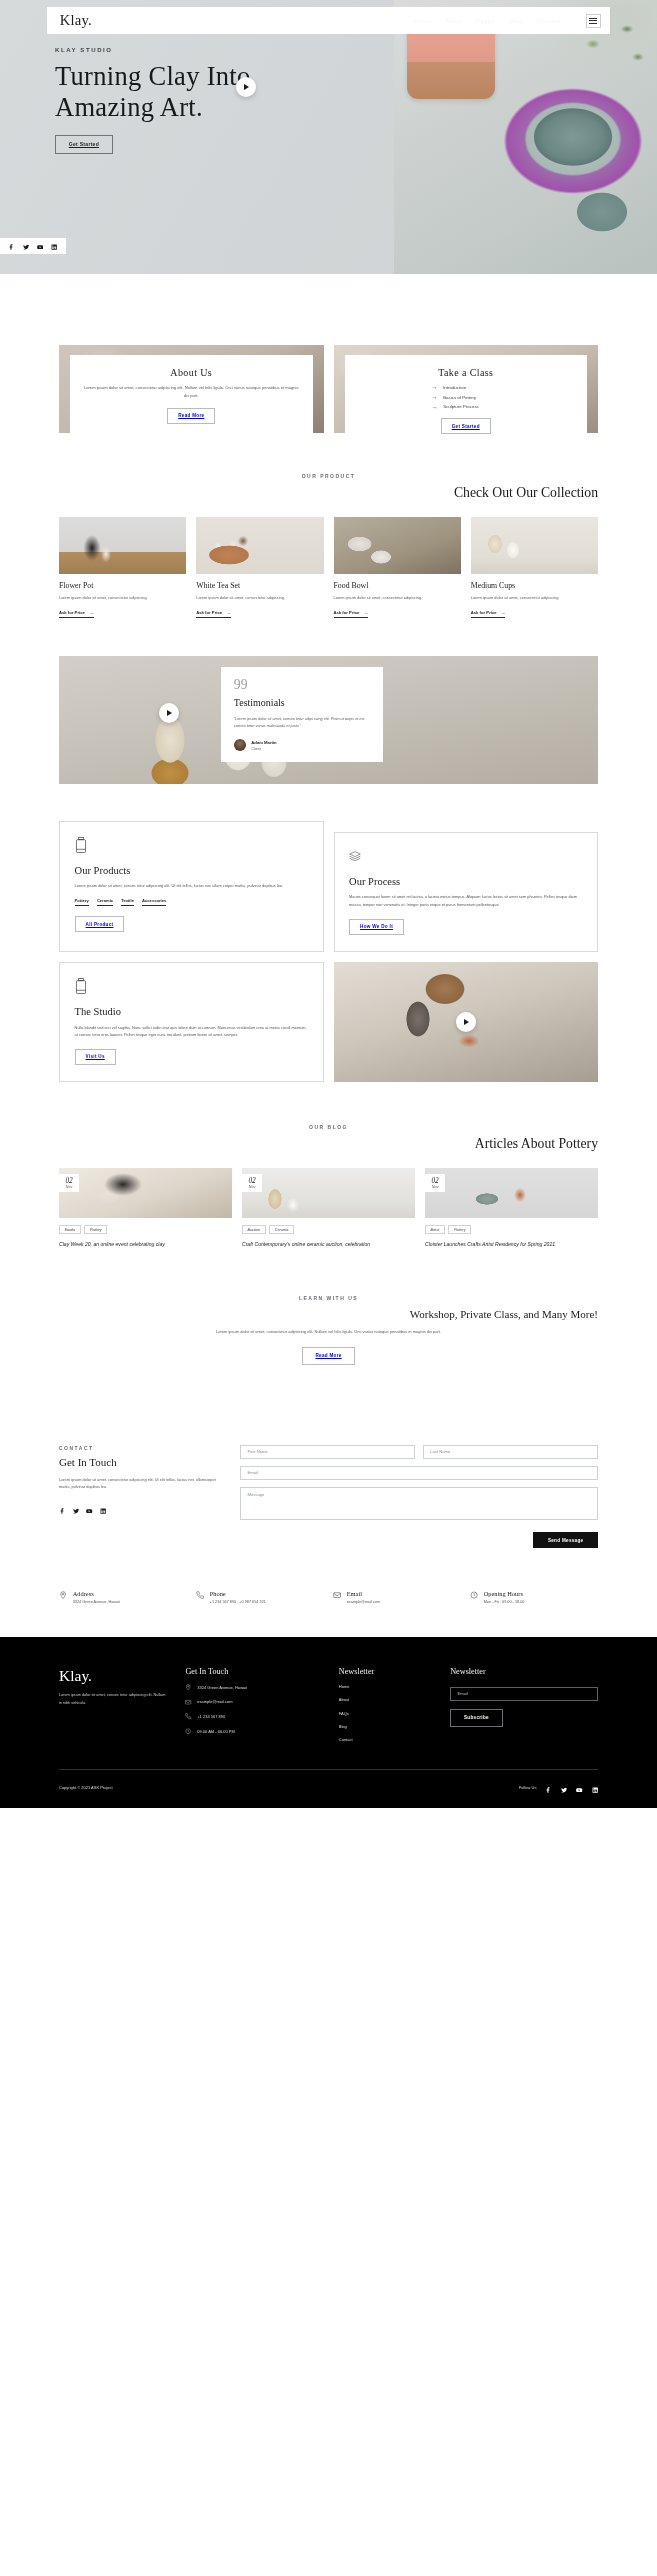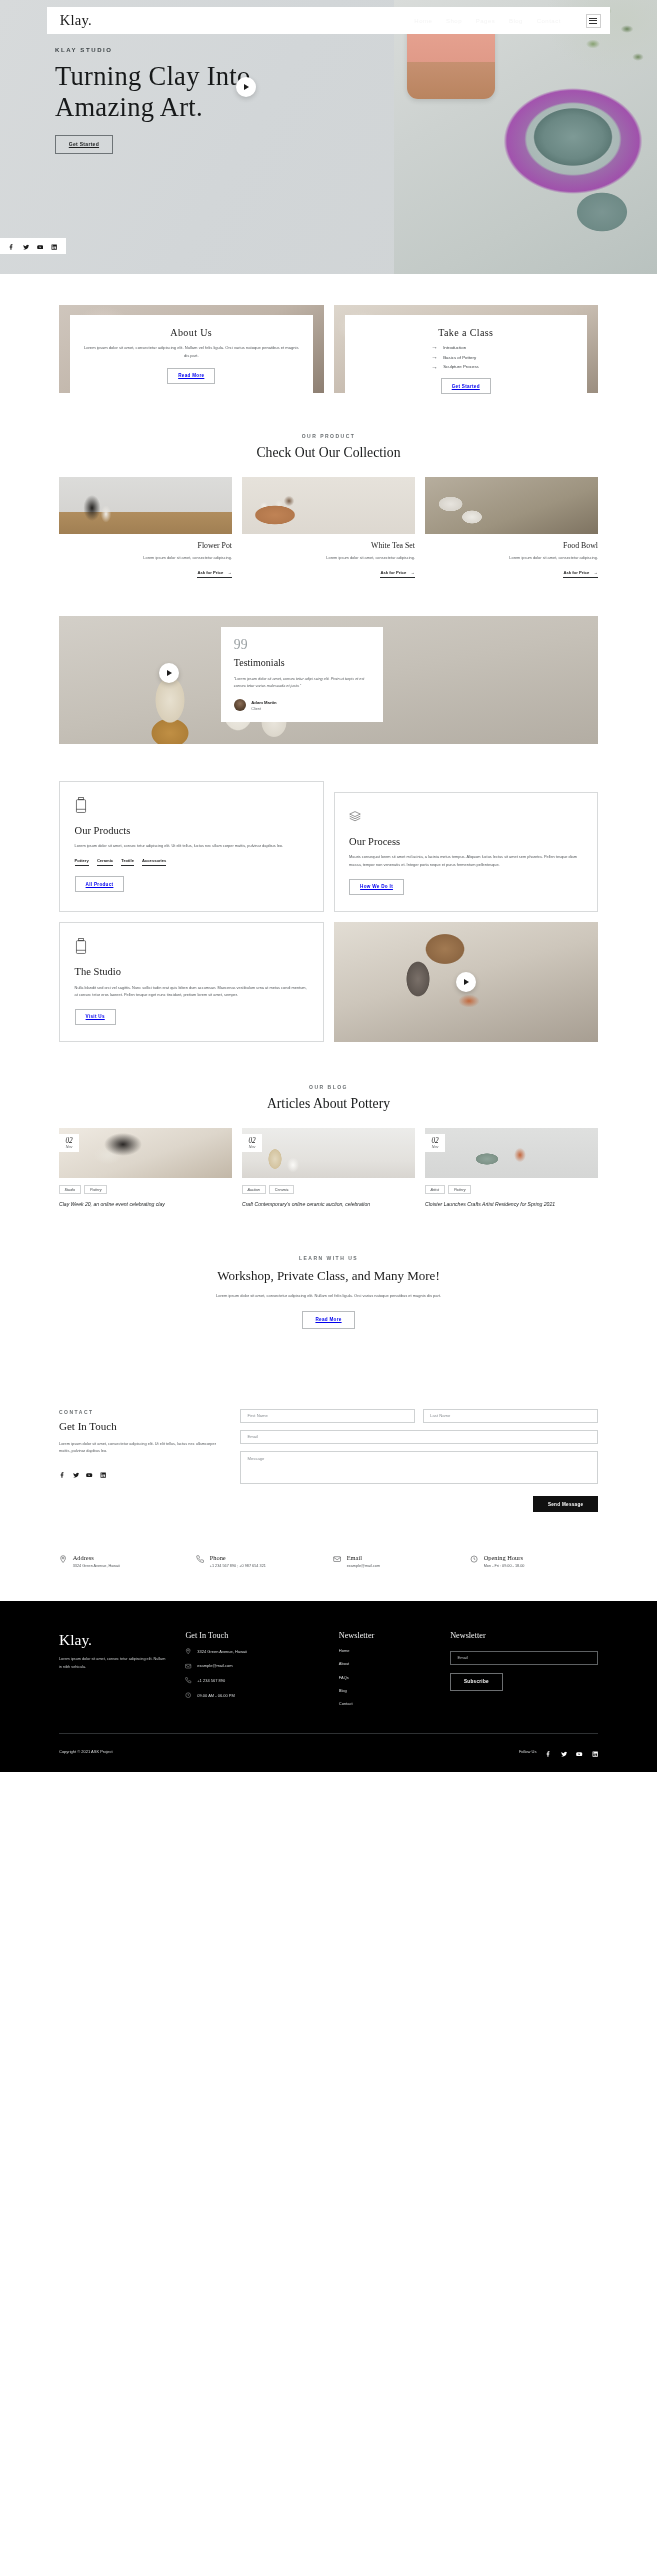--- a/index.html
+++ b/index.html
@@ -76,25 +76,25 @@
   .play-btn:after{ content:""; border-left:5.5px solid #1c1c1c; border-top:3.7px solid transparent; border-bottom:3.7px solid transparent; margin-left:1.8px;}
   .social-strip {
     position:absolute; left:0; bottom:20px; width:66px; height:16.4px; background:#fff;
     display:flex; align-items:center; justify-content:space-evenly; z-index:5;
   }
   .social-strip svg { width:6.4px; height:6.4px; fill:#1c1c1c; }
 
   
   .wrap { width: 657px; padding: 0 59px; }
   .sec-label { font-size:5px; letter-spacing:1.5px; font-weight:700; color:#6a6f72; text-align:center; }
-  .sec-title { font-family:"Liberation Serif",serif; font-size:13.7px; font-weight:400; text-align:center; margin-top:5.5px; color:#17191a; }
+  .sec-title { font-family:"Liberation Serif",serif; font-size:13.7px; font-weight:400; text-align:right; margin-top:5.5px; color:#17191a; }
 
   
   .duo { display:flex; gap:10px; padding-top:31px; }
-  .duo-card { position:relative; flex:1; height:88px; }
+  .duo-card { position:relative; flex:1; height:88px;margin-top:40px; }
   .duo-bg {
     position:absolute; inset:0;
   }
   .duo-bg.a {
     background:
       radial-gradient(ellipse 37px 24px at 44px 18px,#d8cdc4 0%,transparent 70%),
       radial-gradient(ellipse 31px 27px at 100px 31px,#2a2724 0%,transparent 72%),
       radial-gradient(ellipse 27px 20px at 128px 64px,#c9b6a4 0%,transparent 70%),
       linear-gradient(150deg,#cfc6bd 0%,#bfb3a7 55%,#8d7f72 100%);
   }
@@ -114,21 +114,21 @@
     display:inline-block; border:0.9px solid #b9bcbe; font-size:4.6px; font-weight:700;
     letter-spacing:0.3px; padding:4.6px 10px; margin-top:8.2px; background:#fff;
   }
   .class-list { margin-top:6.4px; display:flex; flex-direction:column; gap:3.2px; align-items:center; }
   .class-row { display:flex; align-items:center; gap:5.5px; font-size:4.4px; color:#3f4447; width:69px;}
   .arrow { font-size:6.4px; color:#4a4f52; line-height:1; }
 
   
   .products { padding-top:40px; }
   .prod-grid { display:flex; gap:10px; margin-top:16.4px; }
-  .prod { flex:1; text-align:right; }
+  .prod { flex:1; text-align:left; }
   .prod-img { height:57px; }
   .p1{background:radial-gradient(ellipse 12px 18px at 33px 31px,#23211f 0%,transparent 72%),
         radial-gradient(ellipse 7.3px 12px at 47px 37px,#efece6 0%,transparent 72%),
         linear-gradient(180deg,#dcdcda 0%,#d5d4d1 62%,#b08d5e 62%,#a07f53 100%);}
   .p2{background:radial-gradient(ellipse 31px 14.6px at 33px 38px,#c08355 0%,#b3784c 62%,transparent 66%),
         radial-gradient(circle 5.5px at 22px 29px,#f2efe9 0%,transparent 72%),
         radial-gradient(circle 5.5px at 37px 27px,#ece8e0 0%,transparent 72%),
         radial-gradient(circle 7.3px at 47px 24px,#7b604a 0%,transparent 72%),
         linear-gradient(180deg,#e6e2db 0%,#ddd8d0 100%);}
   .p3{background:radial-gradient(ellipse 16.4px 10px at 25.6px 27px,#e7e4de 0%,#d8d4cc 70%,transparent 74%),
@@ -207,21 +207,21 @@
     position:absolute; left:0; top:5.5px; background:#fff; padding:2.7px 6.4px 3.7px; text-align:center;
   }
   .date-d { font-family:"Liberation Serif",serif; font-size:7.3px; line-height:1; }
   .date-m { font-size:3.7px; color:#5a5e61; margin-top:0.9px; }
   .blog-tags { display:flex; gap:3.7px; margin-top:6.4px; }
   .blog-tag { font-size:3.7px; border:0.9px solid #d2d4d5; padding:1.8px 4.6px; color:#3f4447; }
   .blog-title { font-size:5.1px; line-height:1.7; margin-top:5.5px; color:#1c1f21; }
 
   
   .cta { margin-top:47px; text-align:center; padding-bottom:9px; }
-  .cta-title { font-family:"Liberation Serif",serif; font-size:13px; font-weight:400; margin-top:6.4px; }
+  .cta-title { font-family:"Liberation Serif",serif; font-size:11px; font-weight:400; margin-top:6.4px;text-align:right; }
   .cta-p { font-size:4px; line-height:1.95; color:#55595c; margin-top:8.2px; width:274px; margin-left:auto; margin-right:auto; }
   .cta-btn { display:inline-block; border:0.9px solid #b9bcbe; font-size:4.6px; font-weight:700; letter-spacing:0.3px; padding:5.5px 12px; margin-top:11px; }
 
   
   .contact { margin-top:71px; display:flex; gap:24px; align-items:flex-start; }
   .contact-left { width:157px; }
   .contact-h { font-family:"Liberation Serif",serif; font-size:11px; font-weight:400; margin-top:5.5px; }
   .contact-p { font-size:3.9px; line-height:1.95; color:#55595c; margin-top:7.3px; }
   .contact-social { display:flex; gap:7.3px; margin-top:11px; }
   .contact-social svg { width:6.4px; height:6.4px; fill:#1c1c1c; }
@@ -374,20 +374,29 @@
     </div>
     <div class="prod">
       <div class="prod-img p3"></div>
       <div class="prod-name">Food Bowl</div>
       <div class="prod-desc">Lorem ipsum dolor sit amet, consectetur adipiscing.</div>
       <span class="prod-cta">
         <span>Ask for Price</span>
         <span>→</span>
       </span>
     </div>
+    <div class="prod">
+      <div class="prod-img p4"></div>
+      <div class="prod-name">Medium Cups</div>
+      <div class="prod-desc">Lorem ipsum dolor sit amet, consectetur adipiscing.</div>
+      <span class="prod-cta">
+        <span>Ask for Price</span>
+        <span>→</span>
+      </span>
+    </div>
   </div>
 </div>
 
 <div class="wrap">
   <div class="testi">
     <div class="testi-bg"></div>
     <div class="testi-play"></div>
     <div class="testi-card">
       <div class="quote-mark">99</div>
       <div class="testi-h">Testimonials</div>

